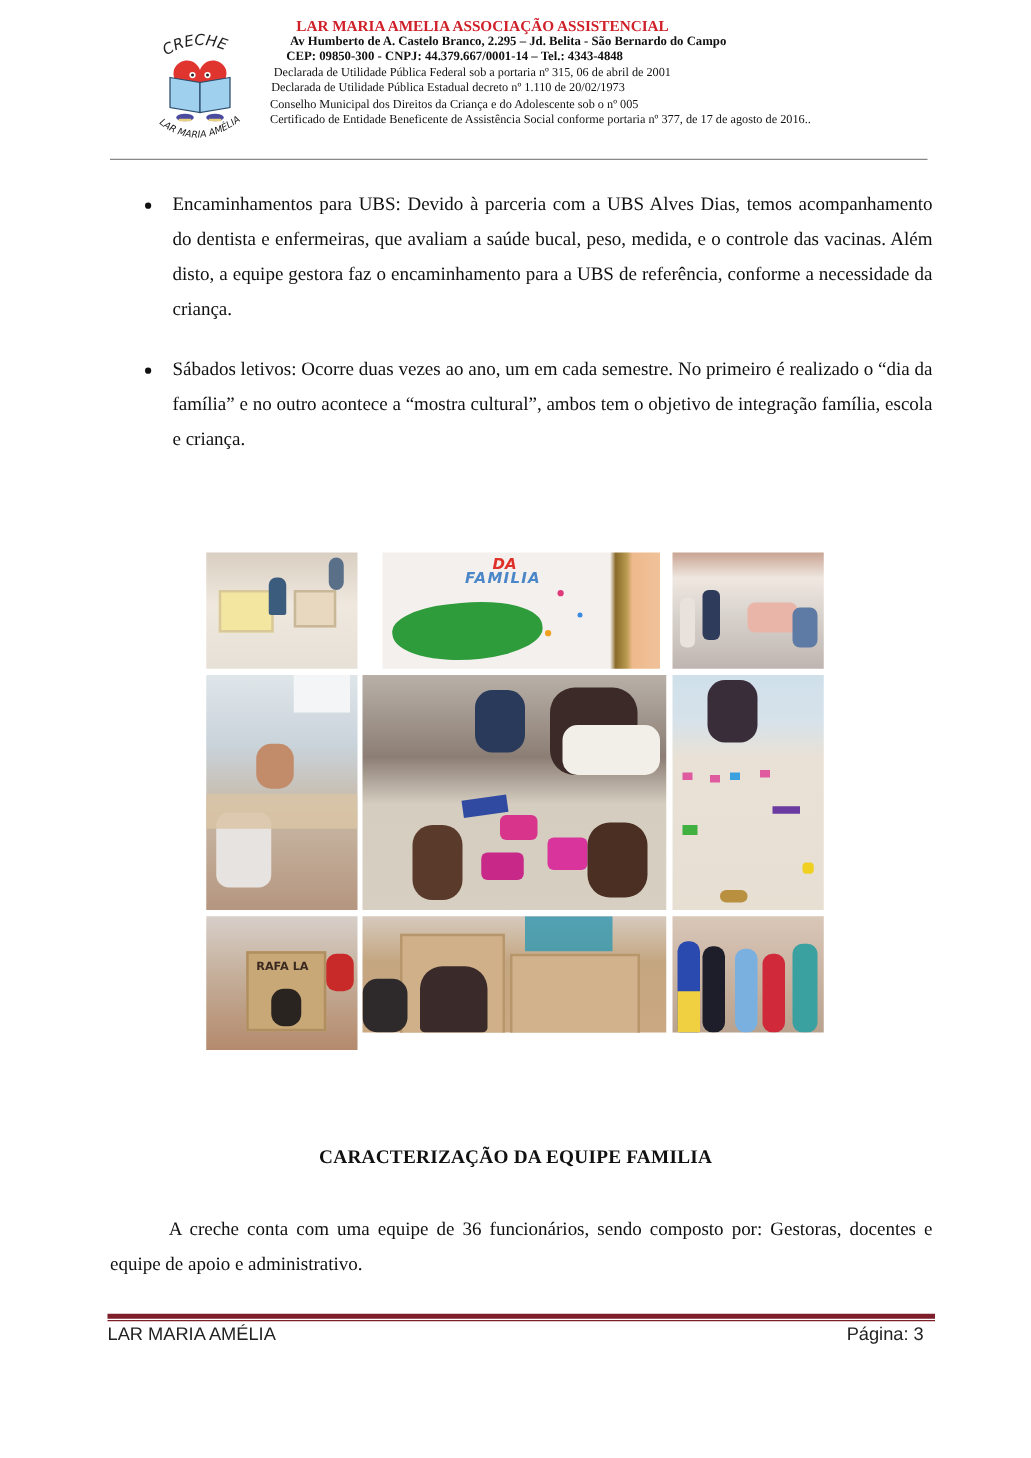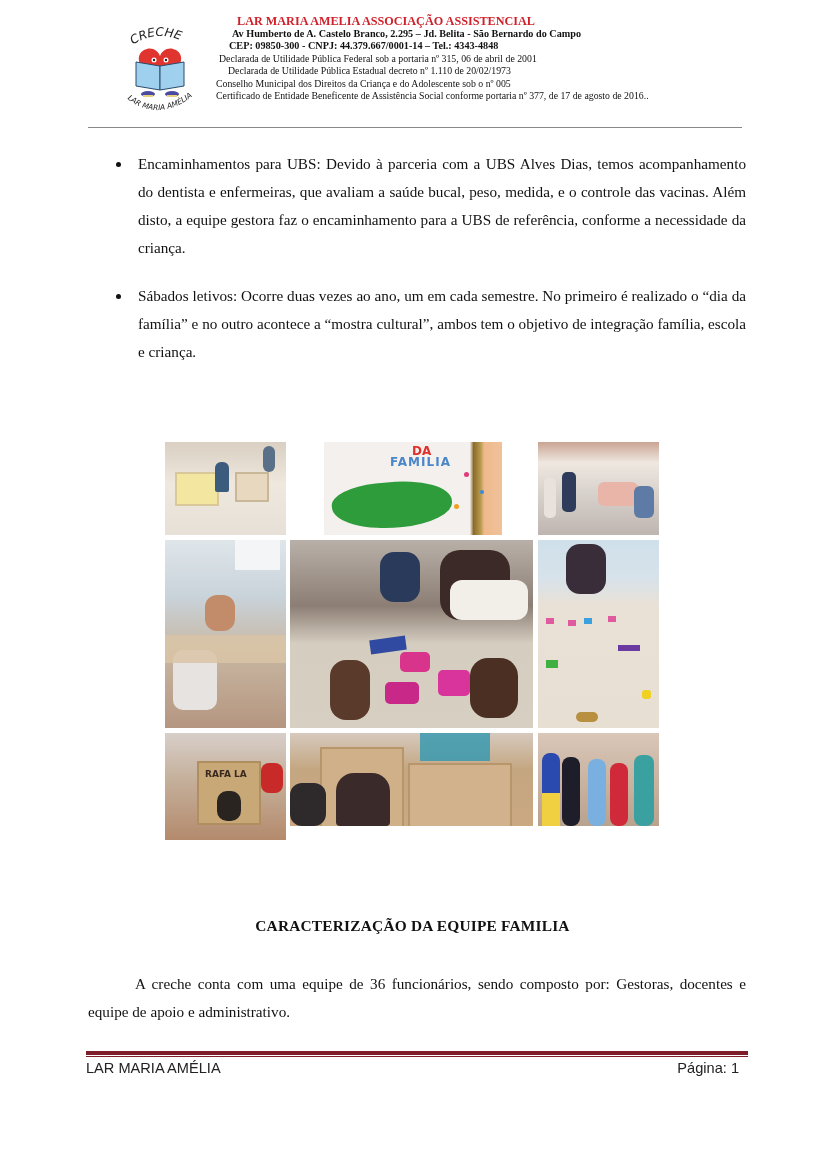--- a/index.html
+++ b/index.html
@@ -7,21 +7,21 @@
   .page{position:absolute;inset:0;}
 
   
   .logo{position:absolute;left:118px;top:22px;width:84px;height:100px;}
   .hdr{position:absolute;left:216px;top:14px;width:540px;font-size:10.2px;line-height:12.4px;color:#111;}
   .hdr .org{color:#d0202a;font-weight:bold;font-size:12.2px;line-height:14px;margin-left:21px;}
   .hdr .addr{font-weight:bold;font-size:10.2px;margin-left:16px;}
   .hdr .addr2{font-weight:bold;font-size:10.2px;margin-left:13px;}
   .hdr .decl{font-size:9.8px;}
   .hdr .d1{margin-left:3px;}
-  .hdr .d2{margin-left:12px;}
+  .hdr .d2{margin-left:1px;}
   .hdr-rule{position:absolute;left:88px;top:127px;width:654px;height:1px;background:#888;}
 
   
   .bullets{position:absolute;left:112px;top:150px;width:634px;font-size:15.2px;line-height:28px;text-align:justify;}
   .bullet{position:relative;padding-left:26px;}
   .bullet + .bullet{margin-top:20px;}
   .bullet .dot{position:absolute;left:4px;top:12px;width:5px;height:5px;border-radius:50%;background:#111;}
   .bullet p{margin:0;text-align:justify;}
 
   
@@ -91,21 +91,21 @@
   </div>
 
   <div class="collage">
 
     <div class="tile" style="left:2px;top:2px;width:121px;height:93px;background:linear-gradient(180deg,#d9cfc2 0%,#efe8de 45%,#e6e0d6 100%);">
       <div style="position:absolute;left:10px;top:30px;width:40px;height:30px;background:#f2e6a0;border:2px solid #d8c89a;"></div>
       <div style="position:absolute;left:70px;top:30px;width:30px;height:26px;background:#e8d8c0;border:2px solid #c8b898;"></div>
       <div style="position:absolute;left:50px;top:20px;width:14px;height:30px;background:#3b5c7c;border-radius:6px 6px 2px 2px;"></div>
       <div style="position:absolute;left:98px;top:4px;width:12px;height:26px;background:#5a6f88;border-radius:6px;"></div>
     </div>
-    <div class="tile" style="left:161px;top:2px;width:178px;height:93px;background:linear-gradient(90deg,#f4f0ee 0%,#f4f0ee 82%,#8a6b2a 84%,#b89a50 88%,#eeb98c 90%,#f0c29a 100%);">
+    <div class="tile" style="left:143px;top:2px;width:222px;height:93px;background:linear-gradient(90deg,#f4f0ee 0%,#f4f0ee 82%,#8a6b2a 84%,#b89a50 88%,#eeb98c 90%,#f0c29a 100%);font-style:italic;">
       <span style="left:88px;top:2px;color:#e0302a;font-size:12px;">DA</span>
       <span style="left:66px;top:13px;color:#4a86c8;font-size:12px;letter-spacing:1px;">FAMILIA</span>
       <div style="position:absolute;left:8px;top:40px;width:120px;height:46px;background:#2e9c3a;border-radius:40% 55% 45% 60%;transform:rotate(-6deg);"></div>
       <div style="position:absolute;left:140px;top:30px;width:5px;height:5px;background:#e03a7a;border-radius:50%;"></div>
       <div style="position:absolute;left:156px;top:48px;width:4px;height:4px;background:#3a8ae0;border-radius:50%;"></div>
       <div style="position:absolute;left:130px;top:62px;width:5px;height:5px;background:#f0a020;border-radius:50%;"></div>
     </div>
     <div class="tile" style="left:375px;top:2px;width:121px;height:93px;background:linear-gradient(180deg,#c9a493 0%,#efe7e0 22%,#d8d2cc 55%,#bfb5b0 100%);">
       <div style="position:absolute;left:6px;top:36px;width:12px;height:40px;background:#e9e2dc;border-radius:5px;"></div>
       <div style="position:absolute;left:24px;top:30px;width:14px;height:40px;background:#2f3b5a;border-radius:5px;"></div>
@@ -164,15 +164,15 @@
       <div style="position:absolute;left:96px;top:22px;width:20px;height:71px;background:#3aa0a0;border-radius:8px;"></div>
     </div>
   </div>
 
   <div class="section-title">CARACTERIZAÇÃO DA EQUIPE FAMILIA</div>
   <p class="para">A creche conta com uma equipe de 36 funcionários, sendo composto por: Gestoras, docentes e equipe de apoio e administrativo.</p>
 
   <div class="foot-rule1"></div>
   <div class="foot-rule2"></div>
   <div class="foot-left">LAR MARIA AMÉLIA</div>
-  <div class="foot-right">Página: 1</div>
+  <div class="foot-right">Página: 3</div>
 
 </div>
 
 </body></html>

